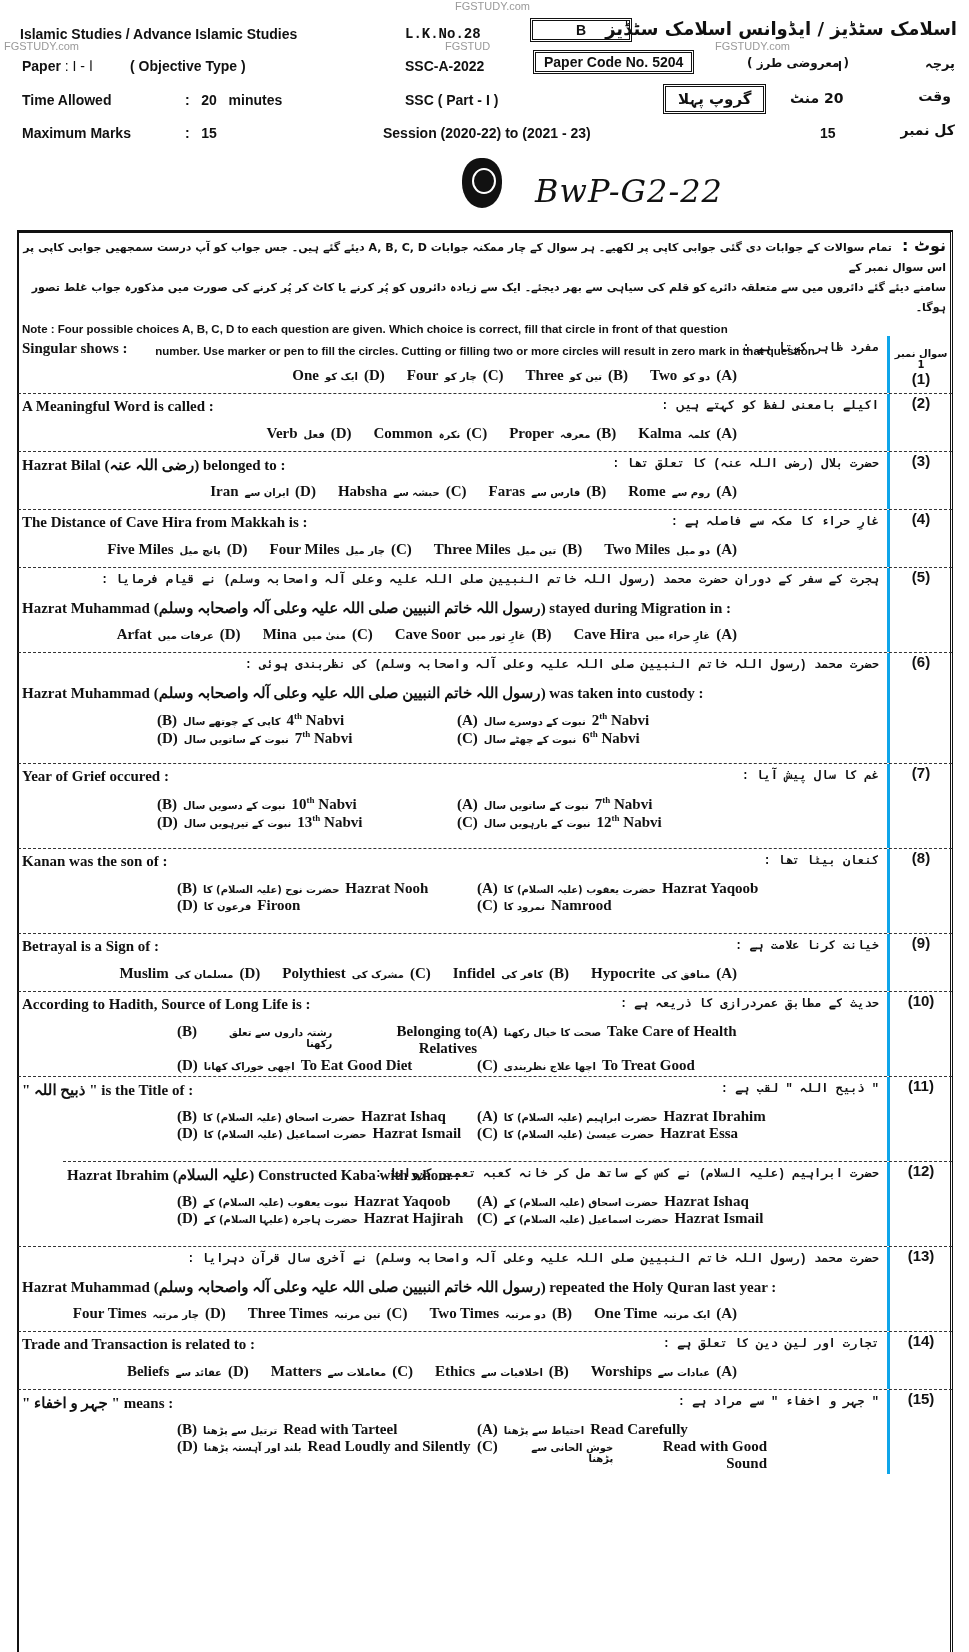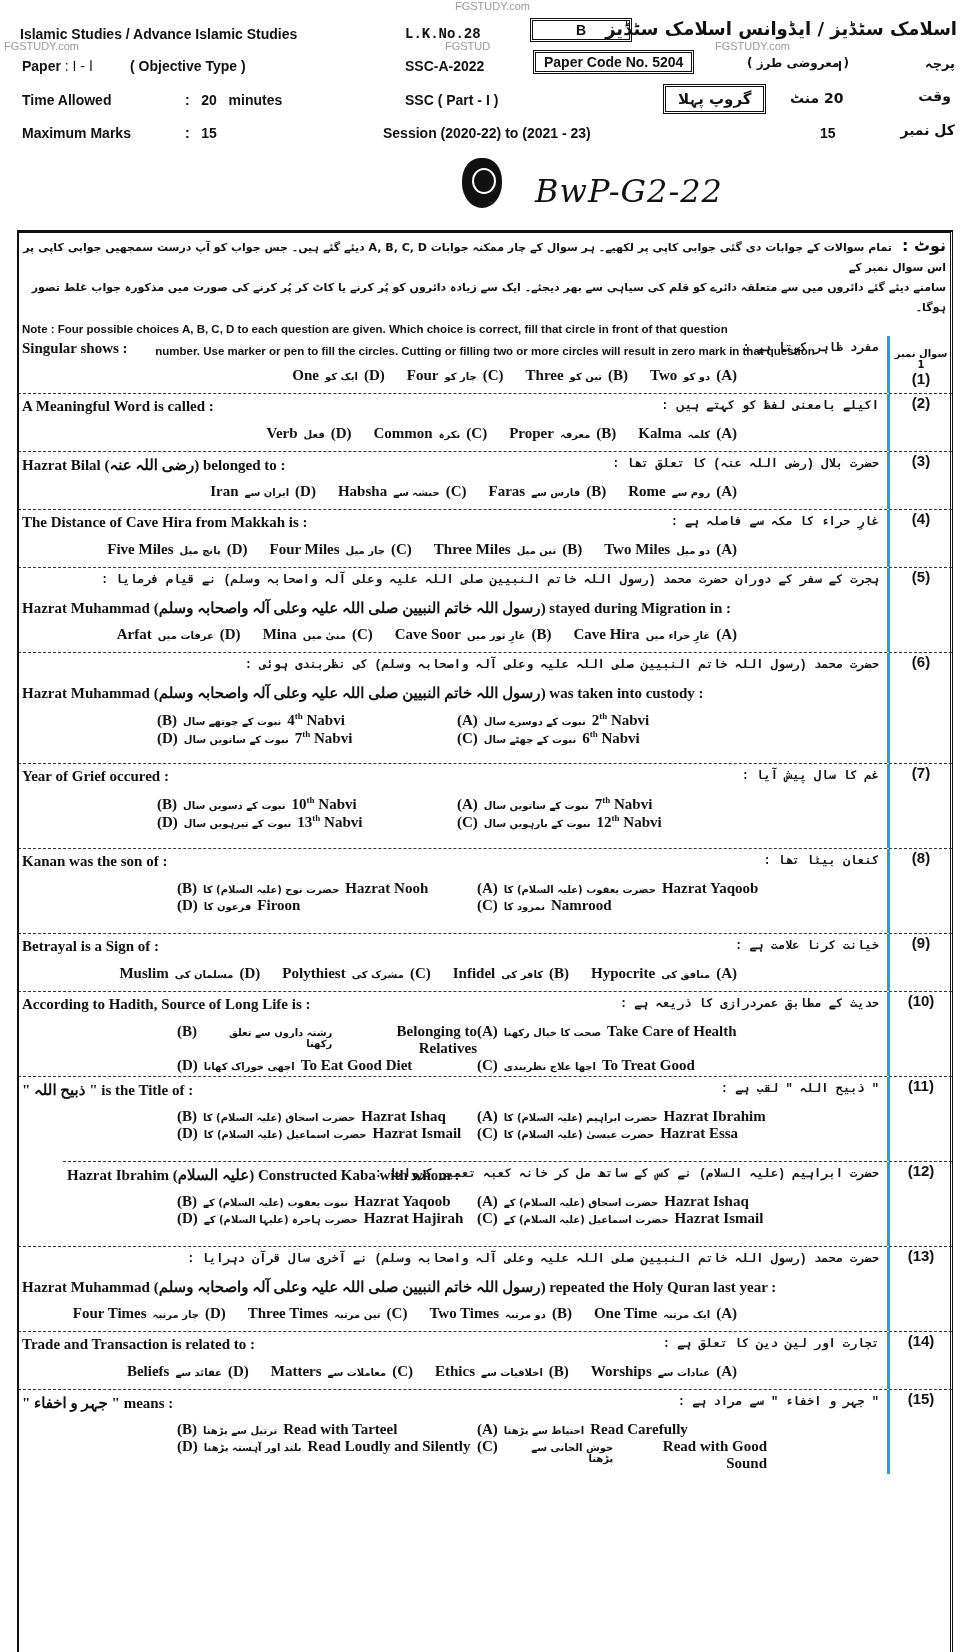--- a/index.html
+++ b/index.html
@@ -269,21 +269,21 @@
         </div>
         <div class="line" style="height: 54px;">
           <div class="grid2" style="right: 140px;">
             <span class="opt">
               <span class="letter">(A)</span>
               <span class="ur">نبوت کے دوسرے سال</span>
               <span class="en"><span>2</span><sup>th</sup><span> </span><span>Nabvi</span></span>
             </span>
             <span class="opt">
               <span class="letter">(B)</span>
-              <span class="ur">نبوت کے چوتھے سال</span>
+              <span class="ur">کاپی کے چوتھے سال</span>
               <span class="en"><span>4</span><sup>th</sup><span> </span><span>Nabvi</span></span>
             </span>
             <span class="opt">
               <span class="letter">(C)</span>
               <span class="ur">نبوت کے چھٹے سال</span>
               <span class="en"><span>6</span><sup>th</sup><span> </span><span>Nabvi</span></span>
             </span>
             <span class="opt">
               <span class="letter">(D)</span>
               <span class="ur">نبوت کے ساتویں سال</span>

